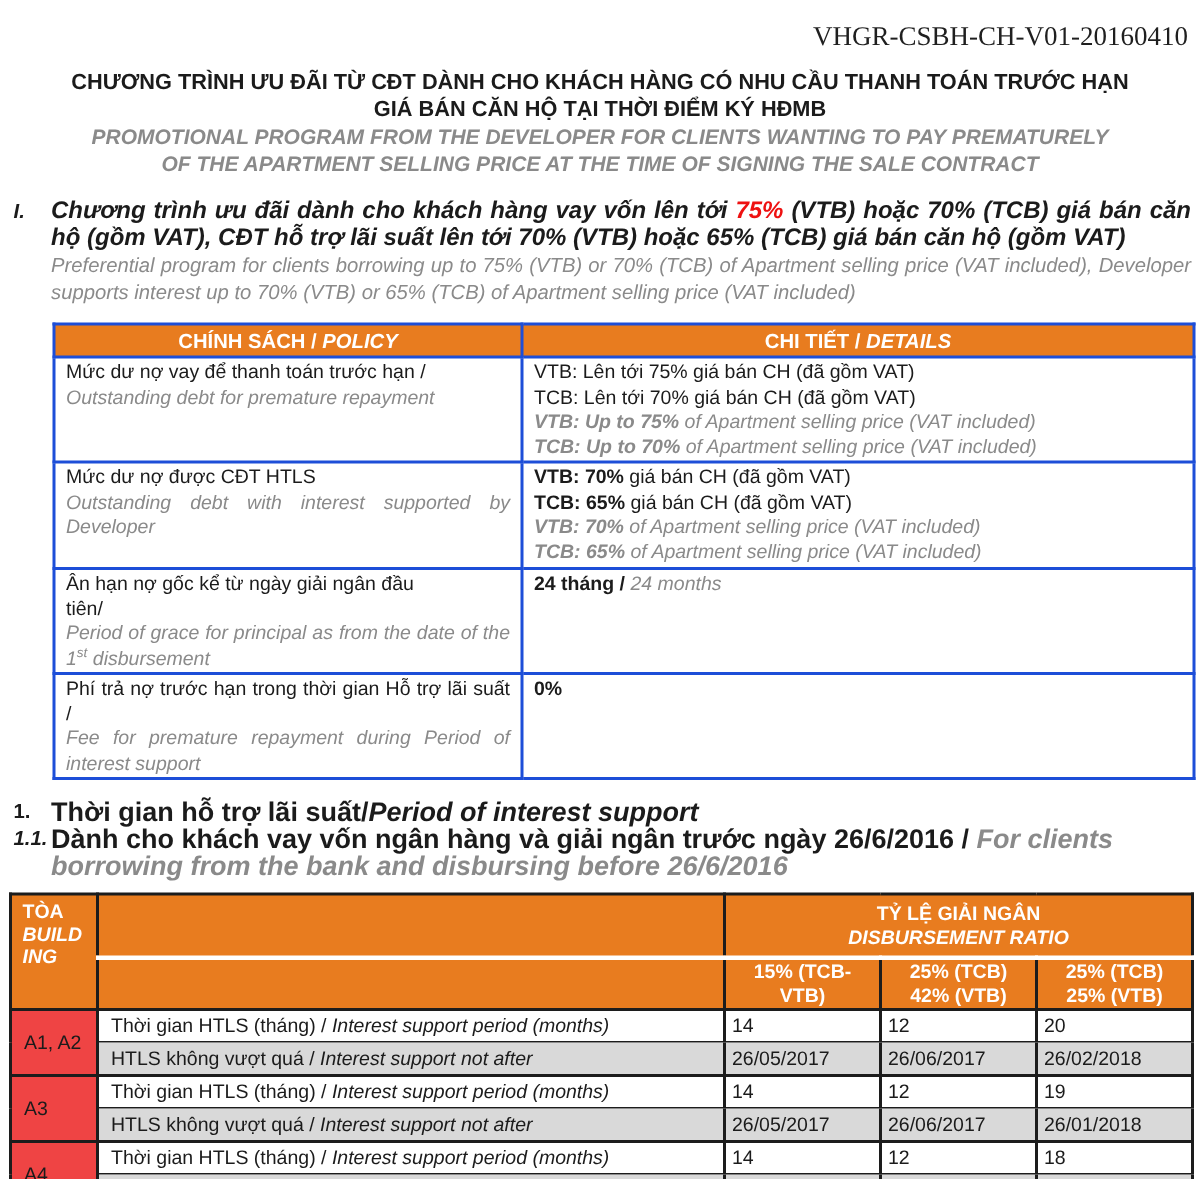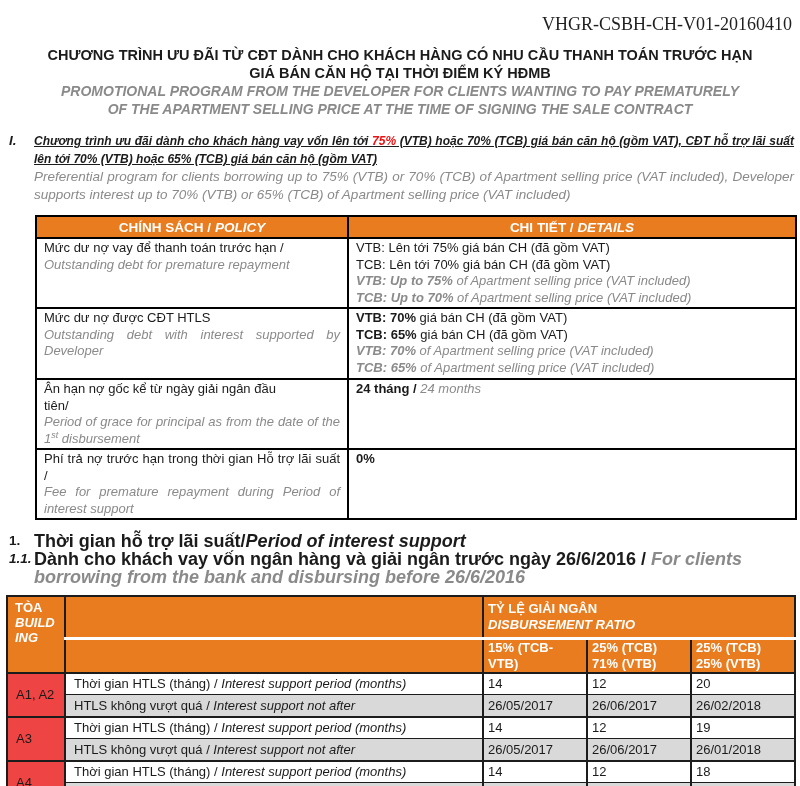--- a/index.html
+++ b/index.html
@@ -11,48 +11,48 @@
     margin:14px 8px 0 0;text-align:right;
     font-family:"Liberation Serif","DejaVu Serif",serif;
     font-size:18px;line-height:20px;color:#1f1f1f;
   }
   .title{margin-top:12px;text-align:center;font-weight:bold;font-size:14.5px;line-height:18px;}
   .subtitle{text-align:center;font-weight:bold;font-style:italic;font-size:14px;line-height:18px;color:#8a8a8a;}
   .sec{display:flex;margin-top:14px;}
   .sec .num{flex:0 0 34px;padding-left:9px;box-sizing:border-box;font-weight:bold;font-size:13.5px;line-height:18px;}
   .sec .num.it{font-style:italic;}
   .sec .body{flex:1;margin-right:6px;}
-  .sec-vn{font-weight:bold;font-style:italic;font-size:12px;line-height:18px;text-align:justify;text-decoration:underline;}
+  .sec-vn{font-weight:bold;font-style:italic;font-size:16px;line-height:18px;text-align:justify;}
   .sec-en{font-style:italic;font-size:13.5px;line-height:18px;text-align:justify;color:#8a8a8a;}
   .red{color:#ee1111;}
   .gray{color:#8a8a8a;}
   .it{font-style:italic;}
   .b{font-weight:bold;}
 
   
   #t1{border-collapse:collapse;margin:11px 5px 0 35px;width:760px;table-layout:fixed;font-size:13px;}
-  #t1 th,#t1 td{border:2px solid #000000;vertical-align:top;box-sizing:border-box;}
+  #t1 th,#t1 td{border:2px solid #1d4ed8;vertical-align:top;box-sizing:border-box;}
   #t1 th{
     background:#e87c1f;color:#fff;font-size:13.5px;font-weight:bold;
     height:22px;text-align:center;vertical-align:middle;padding:1px 4px;
   }
   #t1 td{padding:1px 7px;line-height:16.5px;}
   #t1 .lcell{text-align:justify;}
   .dline{line-height:16.5px;}
   sup{font-size:9px;line-height:0;}
 
   
   .h1-row{display:flex;margin-top:12px;}
   .h1-row .num{flex:0 0 34px;padding-left:9px;box-sizing:border-box;font-weight:bold;font-size:13.5px;line-height:18px;}
   .h1-row .txt{flex:1;font-size:18px;line-height:18px;font-weight:bold;margin-right:8px;}
 
   
   #t2{border-collapse:collapse;margin:9px 4px 0 6px;width:788px;table-layout:fixed;font-size:13px;}
   #t2 td{border:2px solid #1c1c1c;box-sizing:border-box;padding:0 4px;}
-  #t2 .ocell{background:#e87c1f;color:#fff;font-weight:bold;text-align:left;vertical-align:middle;line-height:16px;}
+  #t2 .ocell{background:#e87c1f;color:#fff;font-weight:bold;text-align:center;vertical-align:middle;line-height:16px;}
   #t2 .toa{vertical-align:top;text-align:left;padding:3px 0 0 7px;line-height:15px;}
   #t2 .wdivb{border-bottom:3px solid #ffffff;}
   #t2 .wdivt{border-top:3px solid #ffffff;}
   #t2 tr.r-months td{border-bottom-width:1px;}
   #t2 tr.r-notafter td{border-top-width:1px;}
   #t2 td.bcell{border-width:2px;vertical-align:middle;padding-left:8px;background:#ef4444;}
   #t2 .dcell{padding-left:8px;white-space:nowrap;overflow:hidden;}
   #t2 .c{text-align:left;}
   #t2 .shade{background:#d9d9d9;}
   #t2 tr.hdr1{height:42px;}
@@ -170,21 +170,21 @@
       </td>
     </tr>
     <tr class="hdr2">
       <td class="ocell wdivt"></td>
       <td class="ocell wdivt">
         <div>15% (TCB-</div>
         <div>VTB)</div>
       </td>
       <td class="ocell wdivt">
         <div>25% (TCB)</div>
-        <div>71% (VTB)</div>
+        <div>42% (VTB)</div>
       </td>
       <td class="ocell wdivt">
         <div>25% (TCB)</div>
         <div>25% (VTB)</div>
       </td>
     </tr>
 
     <tr class="data r-months">
       <td class="bcell" rowspan="2">A1, A2</td>
       <td class="dcell"><span>Thời gian HTLS (tháng) / </span><span class="it">Interest support period (months)</span></td>

